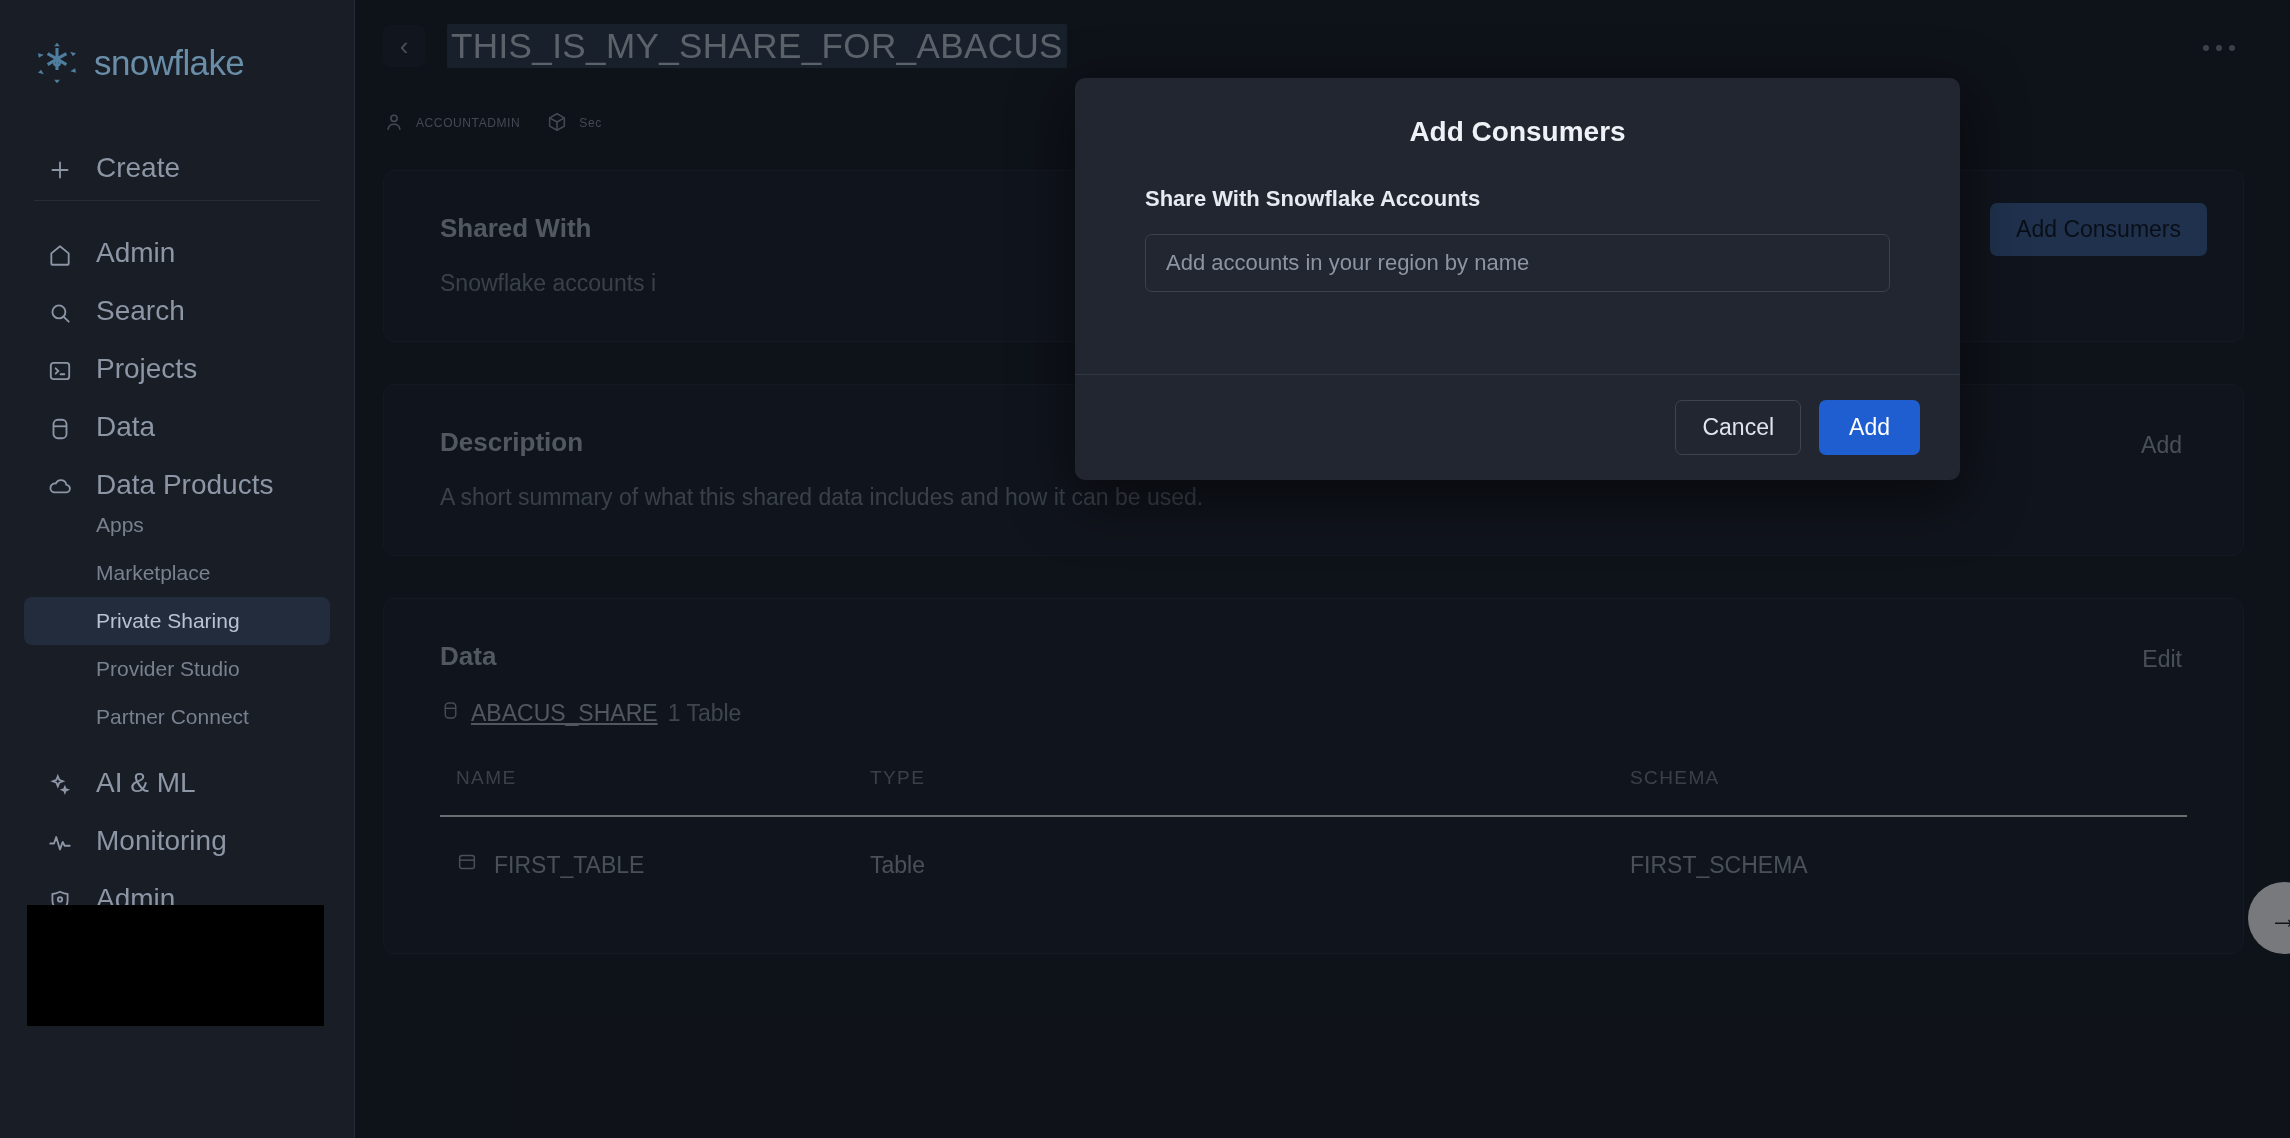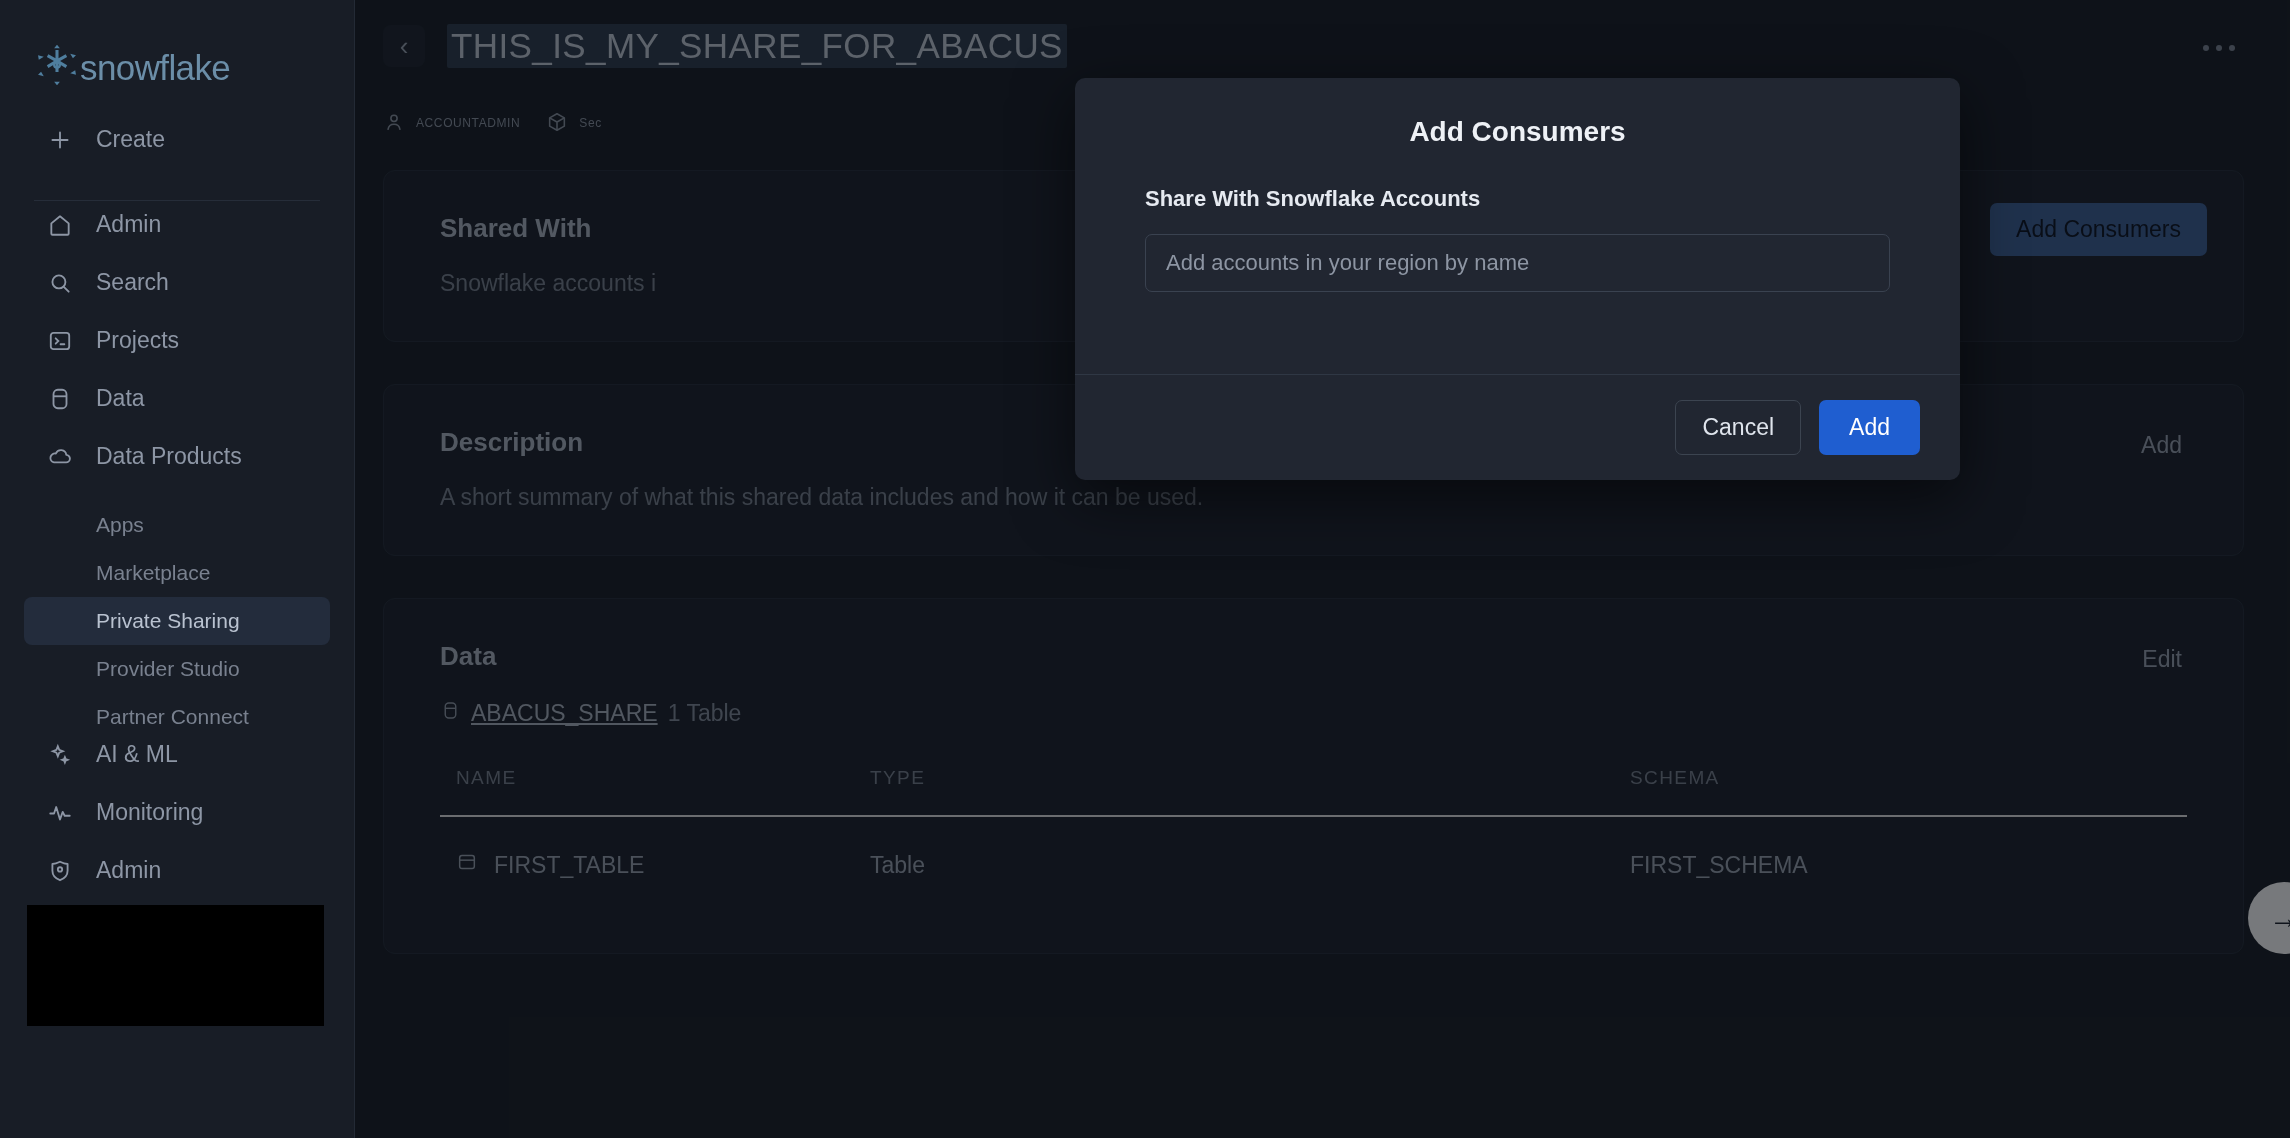--- a/index.html
+++ b/index.html
@@ -14,29 +14,29 @@
 
   
   .sidebar {
     width: 355px; height: 1138px;
     background: #181d26;
     border-right: 1px solid #232a35;
     flex: 0 0 355px;
     position: relative;
     padding-top: 26px;
   }
-  .logo-row { display: flex; align-items: flex-end; padding: 12px 0 0 34px; height: 62px; }
+  .logo-row { display: flex; align-items: center; gap: 14px; padding: 12px 0 0 34px; height: 62px; }
   .logo-mark { width: 46px; height: 46px; flex: 0 0 46px; }
   .logo-word { font-size: 35px; color: #6b8ea8; letter-spacing: -0.6px; font-weight: 400; }
 
   .nav-top { margin-top: 38px; }
   .nav-item {
-    display: flex; align-items: flex-start; gap: 22px;
+    display: flex; align-items: flex-end; gap: 22px;
     height: 58px; margin: 0 24px; padding-left: 22px;
-    border-radius: 8px; color: #8d96a5; font-size: 23px;
+    border-radius: 8px; color: #8d96a5; font-size: 28px;
     cursor: pointer;
   }
   .nav-item .ic { width: 28px; height: 28px; flex: 0 0 28px; display: flex; align-items: center; justify-content: center; }
   .nav-item .ic svg { width: 26px; height: 26px; stroke: #8d96a5; fill: none; stroke-width: 1.7; }
   .nav-divider { height: 1px; background: #262d39; margin: 16px 34px 10px 34px; }
 
   .nav-sub {
     display: flex; align-items: center;
     height: 48px; margin: 0 24px; padding-left: 72px;
     border-radius: 8px; color: #79818f; font-size: 21px;

